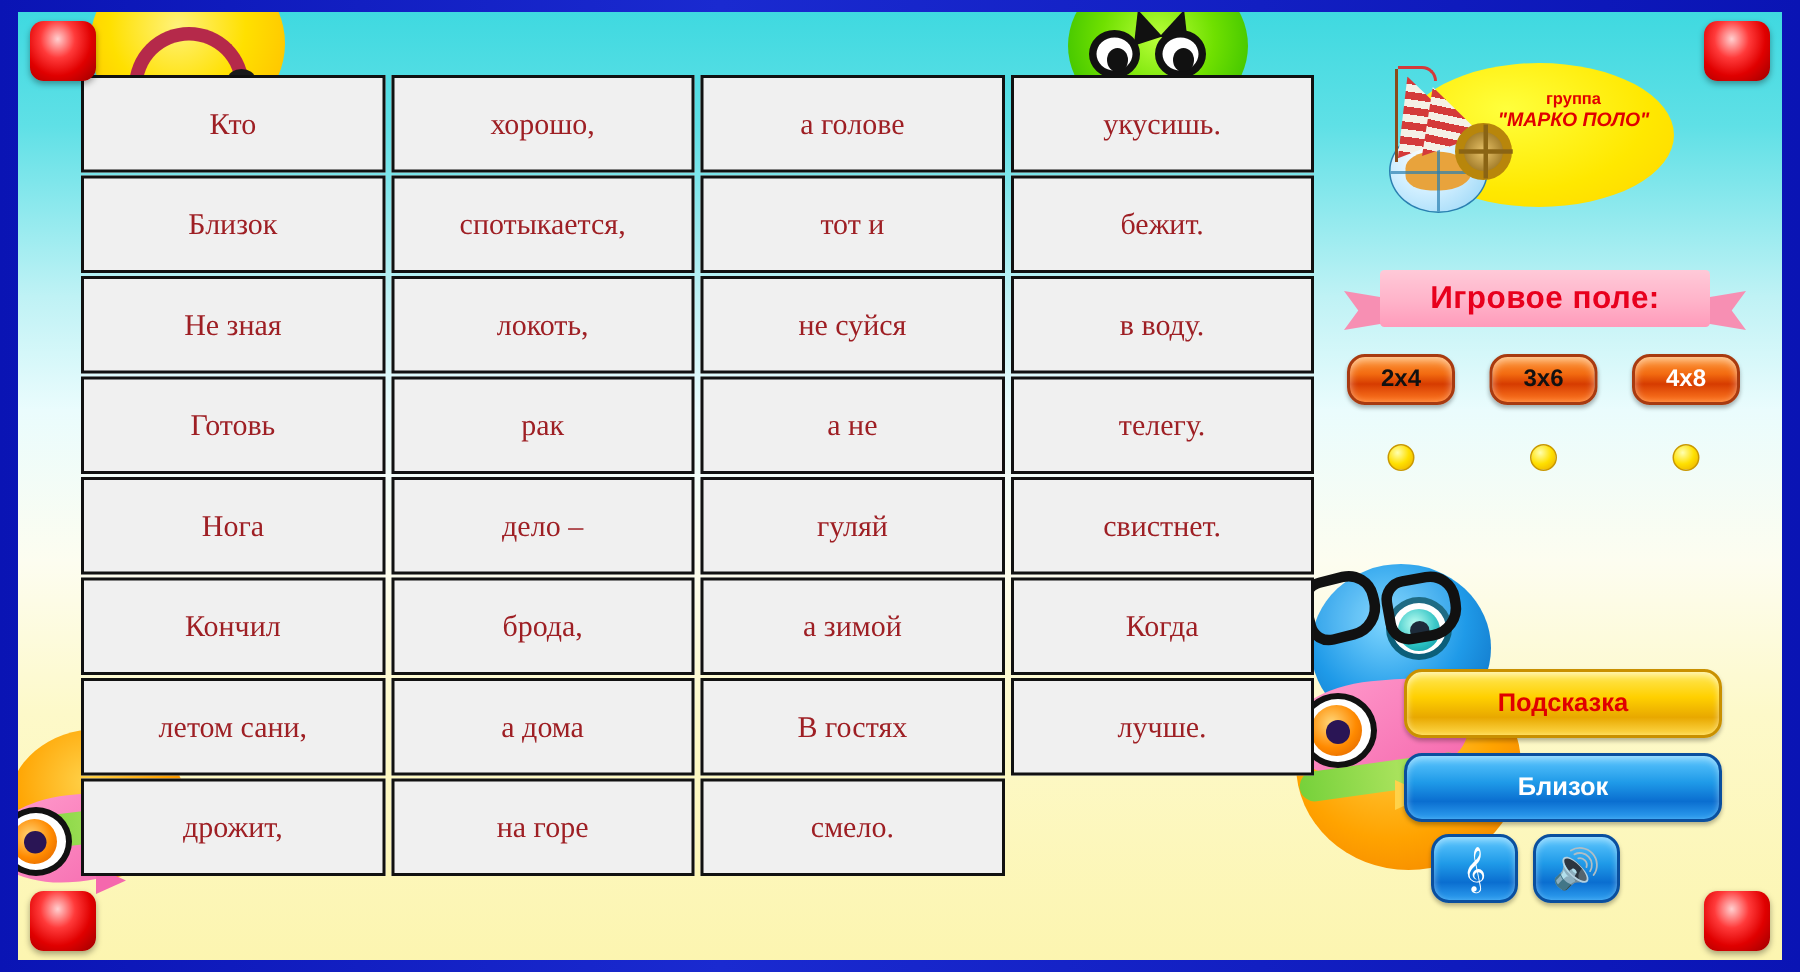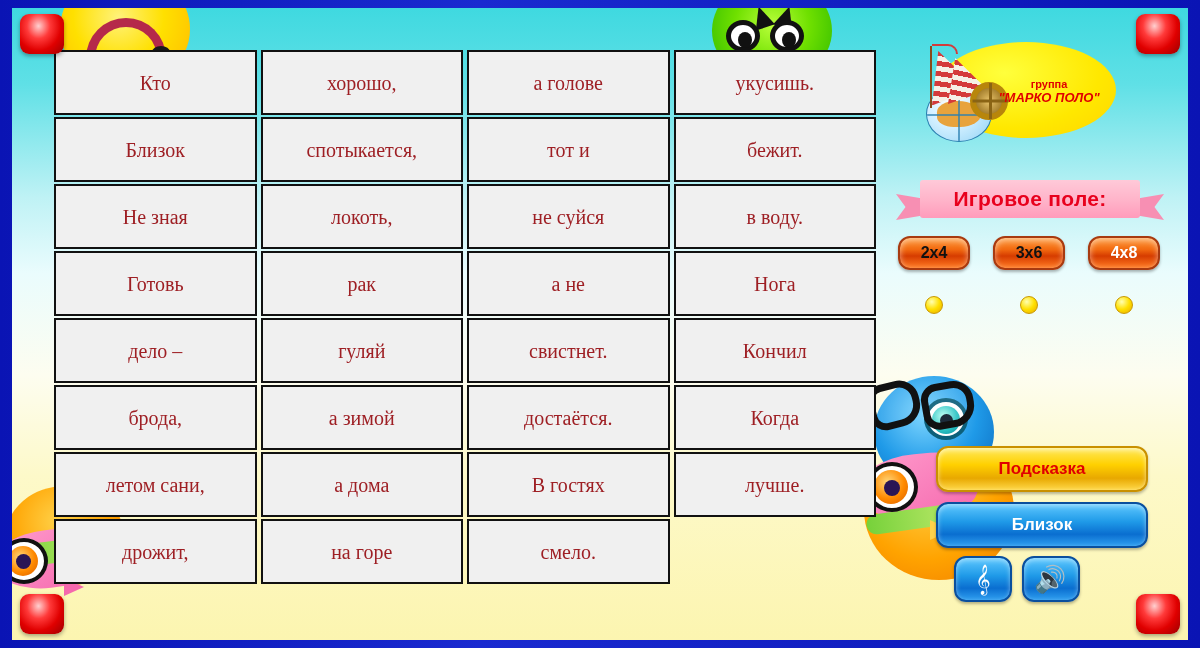--- a/index.html
+++ b/index.html
@@ -222,21 +222,20 @@
   
   #logo { position:absolute; left: 22px; top: 32px; width: 210px; height: 105px; }
   #logo .oval {
     position:absolute; left:26px; top:2px; width:180px; height:96px; border-radius:50%;
     background: radial-gradient(ellipse at 38% 32%, #ffff3c 0%, #ffe800 60%, #ffd400 100%);
   }
   #logo .logo-text {
     position:absolute; left:70px; top:20px; width:138px;
     text-align:center; color:#e00000; font-weight:bold; font-style:italic;
     line-height:1.15;
-    margin-top:18px;
   }
   #logo .t1 { font-size: 11px; font-style: normal; }
   #logo .t2 { font-size: 13px; }
   
   #logo .globe {
     position:absolute; left:16px; top:46px; width:66px; height:56px; border-radius:50%;
     background: radial-gradient(circle at 38% 32%, #ffffff 0%, #cfeeff 45%, #8fd2f5 100%);
     border:1.5px solid #2a7fb0;
     overflow:hidden;
   }
@@ -415,28 +414,28 @@
         <div class="cell">спотыкается,</div>
         <div class="cell">тот и</div>
         <div class="cell">бежит.</div>
         <div class="cell">Не зная</div>
         <div class="cell">локоть,</div>
         <div class="cell">не суйся</div>
         <div class="cell">в воду.</div>
         <div class="cell">Готовь</div>
         <div class="cell">рак</div>
         <div class="cell">а не</div>
+        <div class="cell">телегу.</div>
         <div class="cell">Нога</div>
         <div class="cell">дело –</div>
         <div class="cell">гуляй</div>
         <div class="cell">свистнет.</div>
         <div class="cell">Кончил</div>
         <div class="cell">брода,</div>
         <div class="cell">а зимой</div>
-        <div class="cell">достаётся.</div>
         <div class="cell">Когда</div>
         <div class="cell">летом сани,</div>
         <div class="cell">а дома</div>
         <div class="cell">В гостях</div>
         <div class="cell">лучше.</div>
         <div class="cell">дрожит,</div>
         <div class="cell">на горе</div>
         <div class="cell">смело.</div>
       </div>
 

